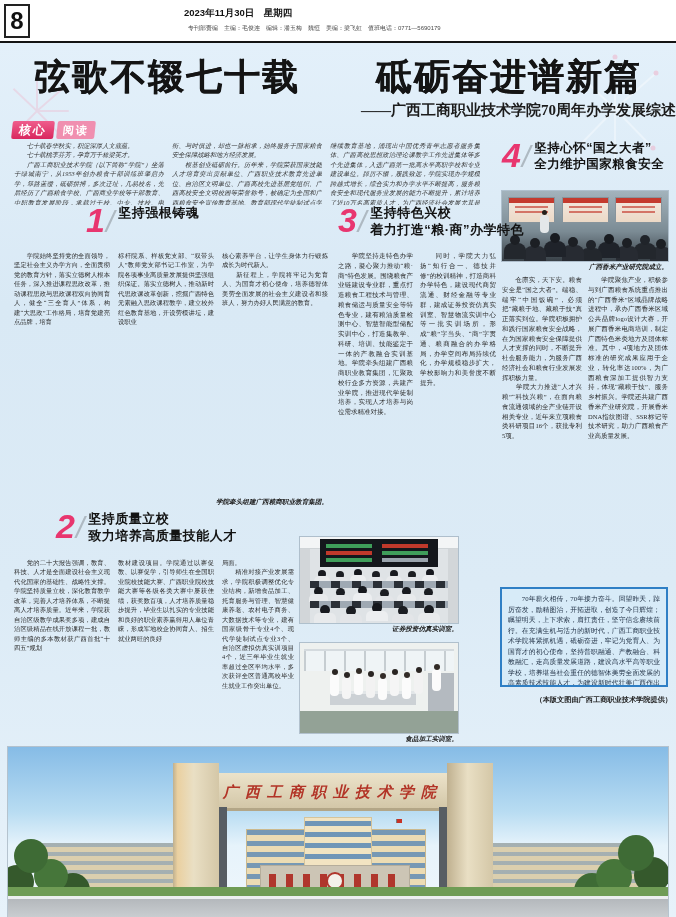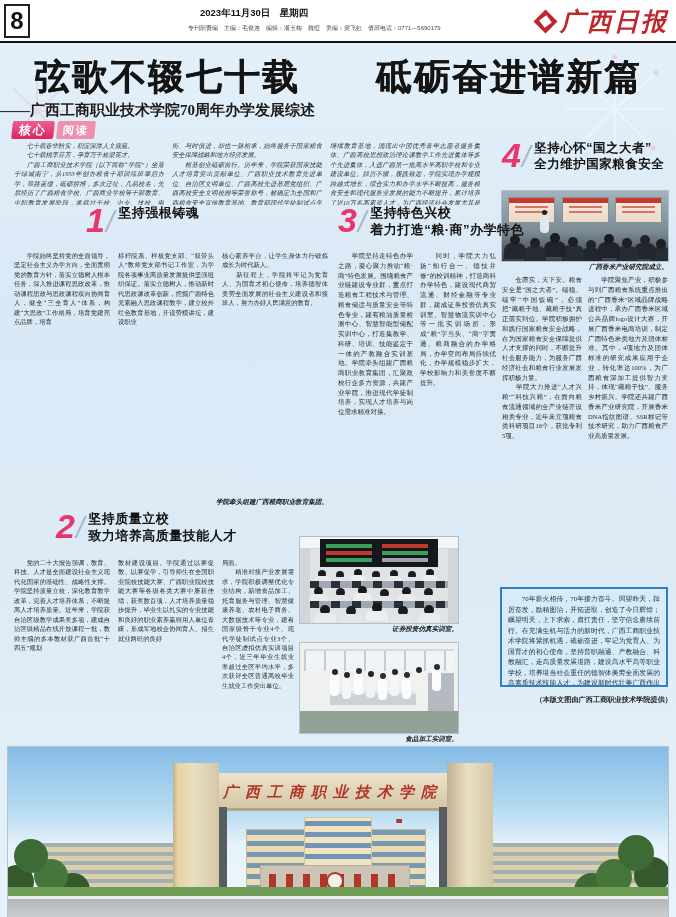--- a/index.html
+++ b/index.html
@@ -5,35 +5,35 @@
   *{margin:0;padding:0;box-sizing:border-box}
   html,body{width:676px;height:917px;overflow:hidden}
   body{font-family:"Liberation Serif","DejaVu Serif",serif;background:#fff}
   .page{position:relative;width:676px;height:917px;background:#fff}
   
   .hdr{position:absolute;left:0;top:0;width:676px;height:42px;background:#fff}
   .pagenum{position:absolute;left:4px;top:4px;width:26px;height:34px;border:2px solid #222;
     font:900 24px/30px "Liberation Sans","DejaVu Sans",sans-serif;text-align:center;color:#111}
   .sec-label{position:absolute;left:34px;top:3px;width:86px;height:36px;background:#df1420;color:#fff;
     font:900 23px/36px "Liberation Sans","DejaVu Sans",sans-serif;text-align:center;letter-spacing:6px}
-  .hdr-date{position:absolute;left:200px;top:7px;font:700 9.5px "Liberation Sans","DejaVu Sans",sans-serif;color:#111;white-space:pre-line}
+  .hdr-date{position:absolute;left:184px;top:7px;font:700 9.5px "Liberation Sans","DejaVu Sans",sans-serif;color:#111;white-space:pre-line}
   .hdr-staff{position:absolute;left:188px;top:24px;font:400 6px "Liberation Sans","DejaVu Sans",sans-serif;color:#4a4a4a;white-space:pre-line}
   .masthead{position:absolute;right:8px;top:4px;height:34px;display:flex;align-items:center;gap:6px}
   .diamond{width:17px;height:17px;background:#c0272d;transform:rotate(45deg);position:relative}
   .diamond::after{content:"";position:absolute;left:4px;top:4px;width:9px;height:9px;background:#fff;transform:rotate(8deg)}
   .masthead-text{font:900 25px "Liberation Serif","DejaVu Serif",serif;color:#c0272d;letter-spacing:2px;font-style:italic}
   .hdr-rule{position:absolute;left:0;top:41px;width:676px;height:2px;background:#141414}
   
   .content{position:absolute;left:0;top:43px;width:676px;height:874px;overflow:hidden;
     background:linear-gradient(180deg,#e3f0fa 0%,#d9e9f5 30%,#dcebf6 62%,#e7f2fa 100%)}
   .fw{position:absolute;opacity:.45}
   .headline{position:absolute;left:0;top:10px;width:676px;text-align:center;
     font:900 36px "Liberation Sans","DejaVu Sans",sans-serif;color:#141414;letter-spacing:2px;
     text-shadow:.6px 0 0 #141414}
-  .subhead{position:absolute;left:0;top:58px;width:676px;text-align:left;
+  .subhead{position:absolute;left:0;top:58px;width:676px;text-align:right;
     font:700 15px "Liberation Serif","DejaVu Serif",serif;color:#1c1c1c}
   
   .badge{position:absolute;left:12px;top:78px;display:flex;align-items:stretch;transform:skewX(-6deg)}
   .badge-main{background:linear-gradient(180deg,#ef5e8d,#d9275e);color:#fff;font:900 12px/18px "Liberation Sans","DejaVu Sans",sans-serif;
     padding:0 7px;letter-spacing:2px;border-radius:2px}
   .badge-sub{background:#f08fb0;color:#fff;font:700 11px/18px "Liberation Sans","DejaVu Sans",sans-serif;
     padding:0 6px;letter-spacing:2px;margin-left:3px;border-radius:2px}
   .core-col{position:absolute;top:98px;height:64px;width:150px;overflow:hidden;
     font:italic 400 6.3px/1.5 "Liberation Serif","DejaVu Serif",serif;color:#343434;text-align:justify;white-space:pre-line}
   
@@ -151,24 +151,20 @@
 </style>
 </head>
 <body>
 
 <div class="page">
 
   <div class="hdr">
     <div class="pagenum">8</div>
     <div class="hdr-date">2023年11月30日　星期四</div>
     <div class="hdr-staff">专刊部责编　主编：毛俊连　编辑：潘玉梅　魏恒　美编：梁飞虹　值班电话：0771—5690179</div>
-    <div class="masthead">
-      <span class="diamond"></span>
-      <span class="masthead-text">广西日报</span>
-    </div>
     <div class="hdr-rule"></div>
   </div>
 
   <div class="content">
 
     <svg class="fw" style="left:560px;top:6px" width="110" height="120" viewBox="0 0 110 120">
       <g stroke="#ffffff" stroke-width="2" opacity=".8">
         <line x1="55" y1="60" x2="55" y2="10"></line>
           <line x1="55" y1="60" x2="95" y2="25"></line>
           <line x1="55" y1="60" x2="105" y2="60"></line>

